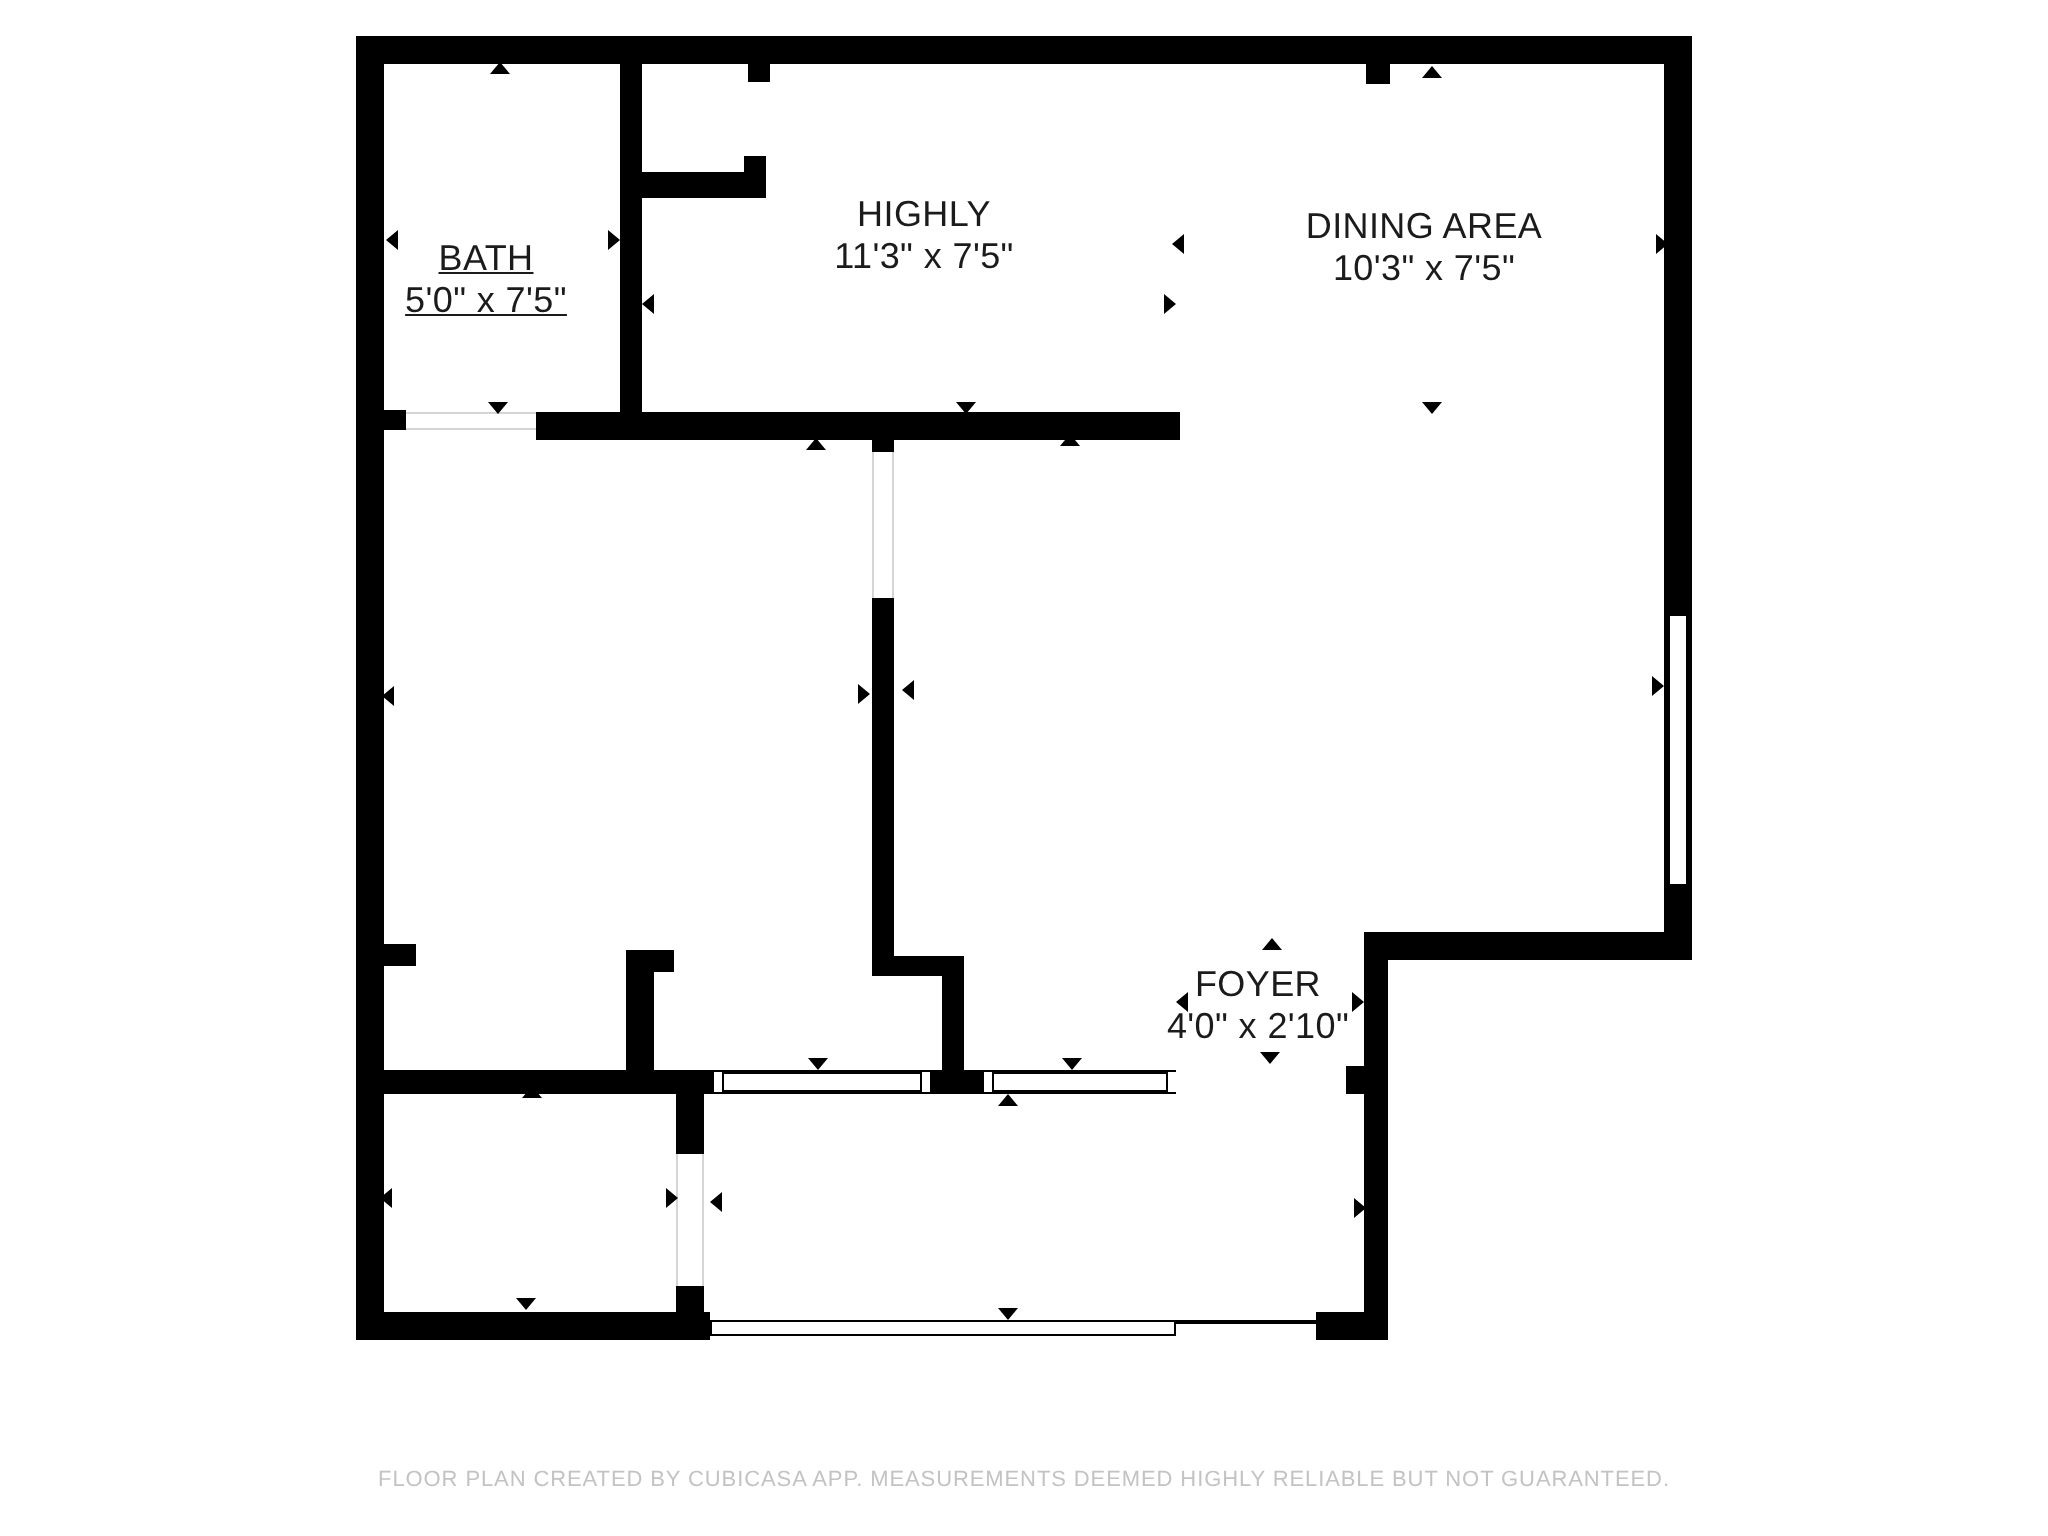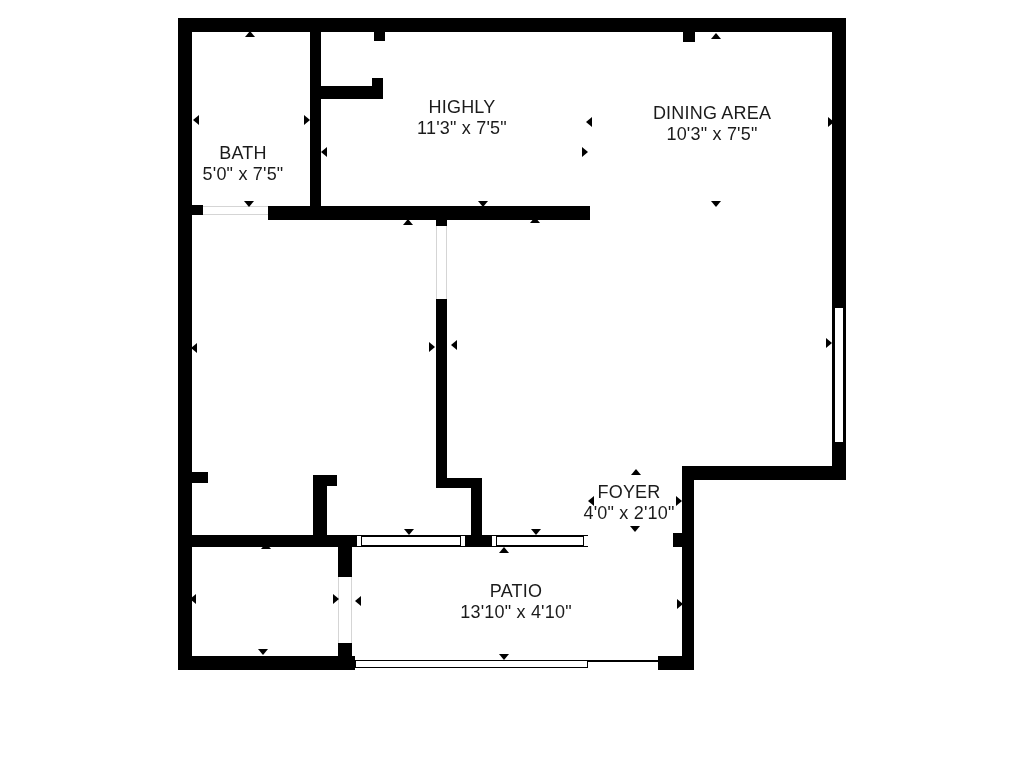--- a/index.html
+++ b/index.html
@@ -106,34 +106,31 @@
       <div class="arrow down" style="left: 404px; top: 529px;"></div>
       <div class="arrow down" style="left: 531px; top: 529px;"></div>
       <div class="arrow up" style="left: 499px; top: 547px;"></div>
       <div class="arrow up" style="left: 261px; top: 543px;"></div>
       <div class="arrow left" style="left: 190px; top: 594px;"></div>
       <div class="arrow right" style="left: 333px; top: 594px;"></div>
       <div class="arrow down" style="left: 258px; top: 649px;"></div>
       <div class="arrow left" style="left: 355px; top: 596px;"></div>
       <div class="arrow right" style="left: 677px; top: 599px;"></div>
       <div class="arrow down" style="left: 499px; top: 654px;"></div>
-      <div class="room-label" style="left: 243px; top: 164px;">
+      <div class="room-label" style="left: 243px; top: 140px; text-decoration: underline;">
         <div class="room-name">BATH</div>
         <div class="room-dims">5'0" x 7'5"</div>
       </div>
       <div class="room-label" style="left: 462px; top: 118px;">
         <div class="room-name">HIGHLY</div>
         <div class="room-dims">11'3" x 7'5"</div>
       </div>
       <div class="room-label" style="left: 712px; top: 124px;">
         <div class="room-name">DINING AREA</div>
         <div class="room-dims">10'3" x 7'5"</div>
       </div>
       <div class="room-label" style="left: 629px; top: 503px;">
         <div class="room-name">FOYER</div>
         <div class="room-dims">4'0" x 2'10"</div>
       </div>
-      <div class="room-label" style="left: 516px; top: 602px;">
-        <div class="room-name">PATIO</div>
-        <div class="room-dims">13'10" x 4'10"</div>
-      </div>
     </div>
+  <div class="footer">FLOOR PLAN CREATED BY CUBICASA APP. MEASUREMENTS DEEMED HIGHLY RELIABLE BUT NOT GUARANTEED.</div>
 </div>
 
 </body></html>

